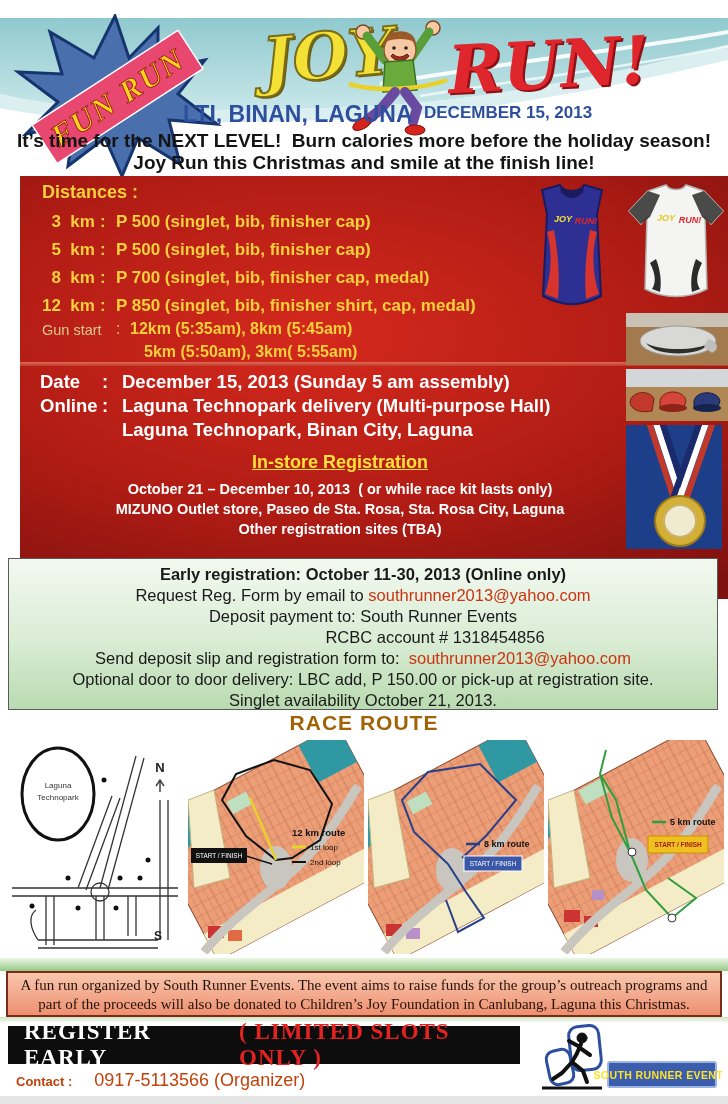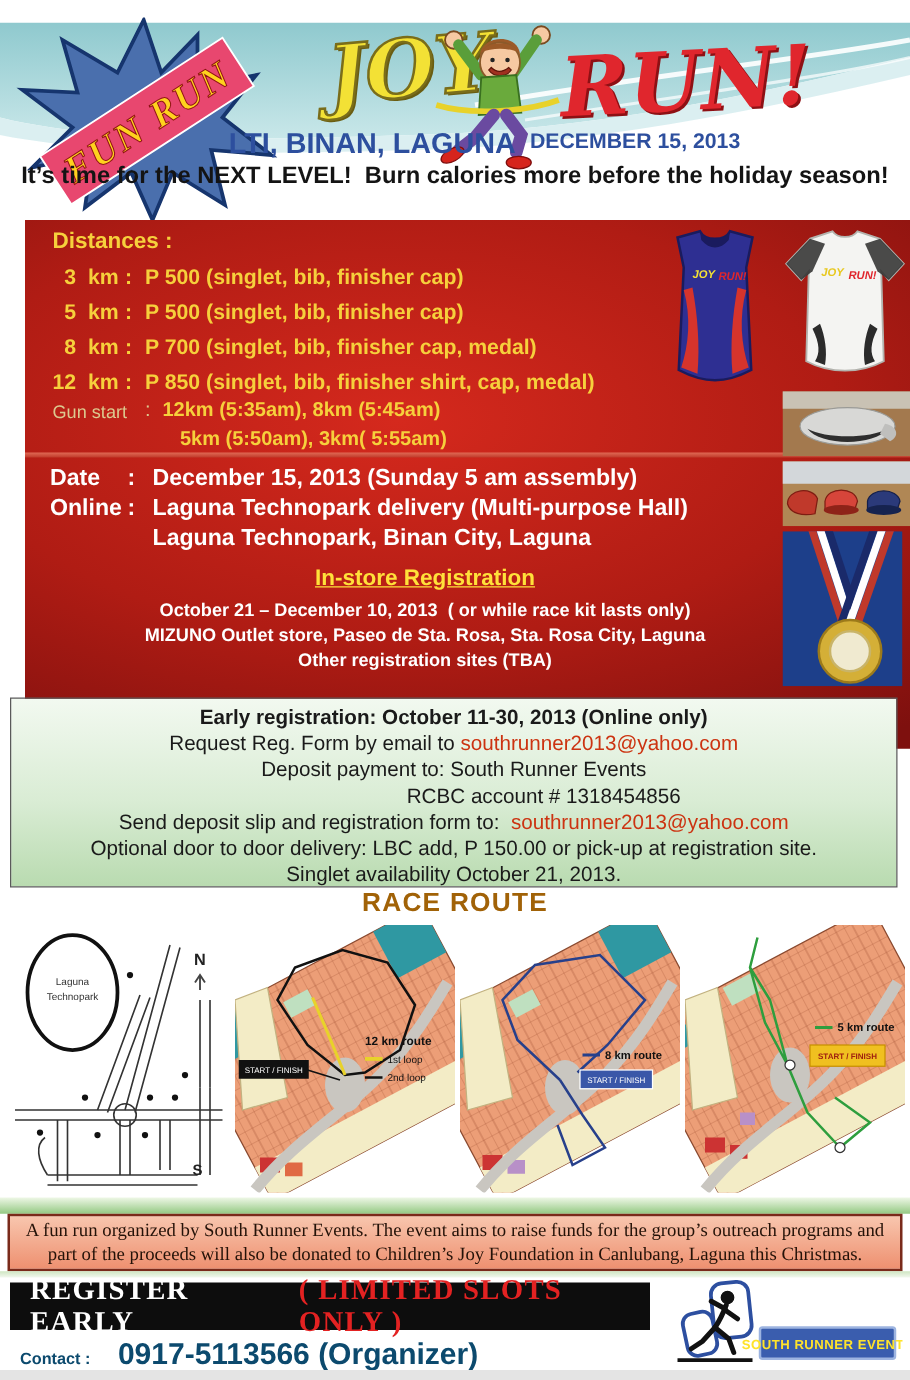--- a/index.html
+++ b/index.html
@@ -75,23 +75,23 @@
           text-align:center;font-family:"Liberation Serif",serif;font-size:15px;color:#241208;
           line-height:19px;padding-top:3px;}
   .green-strip2{position:absolute;top:1017px;left:0;width:728px;height:5px;
                background:linear-gradient(180deg,#cfe6c2,#f2f7ee);}
 
   .black-bar{position:absolute;top:1026px;left:8px;width:512px;height:38px;background:#0d0d0d;
              display:flex;align-items:center;padding-left:16px;box-sizing:border-box;
              font-family:"Liberation Serif",serif;font-weight:bold;font-size:23px;}
   .black-bar .w{color:#ffffff;letter-spacing:1px;}
   .black-bar .r{color:#e32222;margin-left:12px;letter-spacing:1px;}
-  .contact{position:absolute;top:1070px;left:16px;display:flex;align-items:baseline;color:#0c4a6e;}
+  .contact{position:absolute;top:1070px;left:16px;display:flex;align-items:baseline;color:#c2410c;}
   .contact .cl{font-size:13px;font-weight:bold;margin-right:22px;}
-  .contact .cv{font-size:24px;font-weight:bold;}
+  .contact .cv{font-size:18px;font-weight:normal;}
   .logo{position:absolute;top:1018px;left:536px;width:186px;height:82px;}
   .bottom-strip{position:absolute;top:1096px;left:0;width:728px;height:8px;background:#e4e4e4;}
 </style>
 </head>
 <body>
 
 <div class="poster">
 
   <svg width="0" height="0" style="position:absolute">
     <defs>
@@ -139,20 +139,21 @@
     <ellipse cx="17" cy="106" rx="10" ry="5" fill="#d6241c" stroke="#7e0d0d" transform="rotate(-28 17 106)"></ellipse>
     <ellipse cx="70" cy="112" rx="10" ry="5" fill="#d6241c" stroke="#7e0d0d"></ellipse>
   </svg>
   <div class="title-run">RUN!</div>
 
   <div class="hdr-loc">LTI, BINAN, LAGUNA</div>
   <div class="hdr-date">DECEMBER 15, 2013</div>
 
   <div class="tagline">
     <div class="pre">It’s time for the NEXT LEVEL!  Burn calories more before the holiday season!</div>
+    <div>Joy Run this Christmas and smile at the finish line!</div>
   </div>
 
   <div class="red">
     <div class="dist-head">Distances :</div>
 
     <div class="dist-rows">
       <div class="dist-row">
         <span class="lab">  3  km</span>
         <span>:</span>
         <span><span>P 500</span> <span>(singlet, bib, finisher cap)</span></span>

